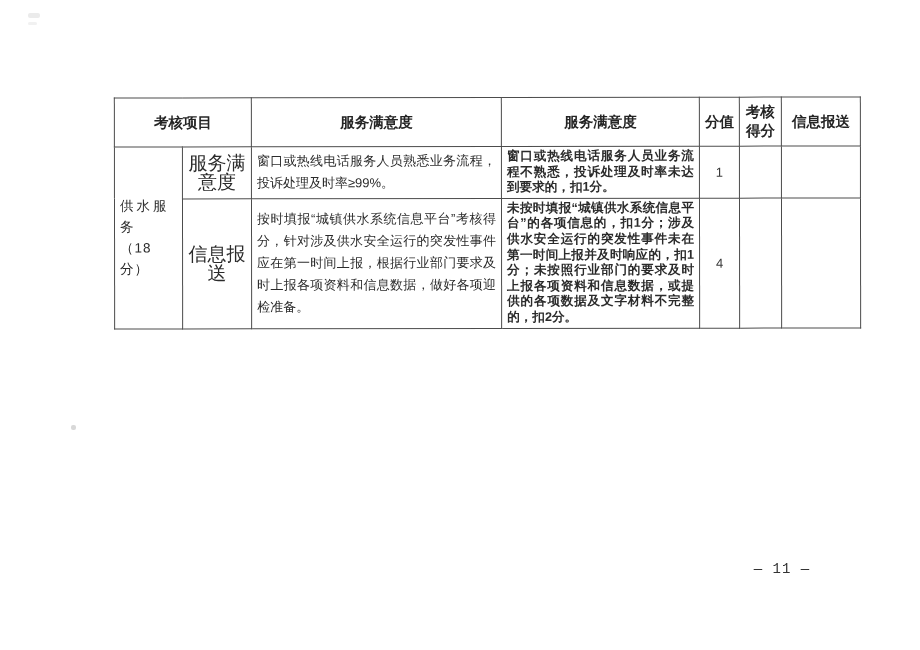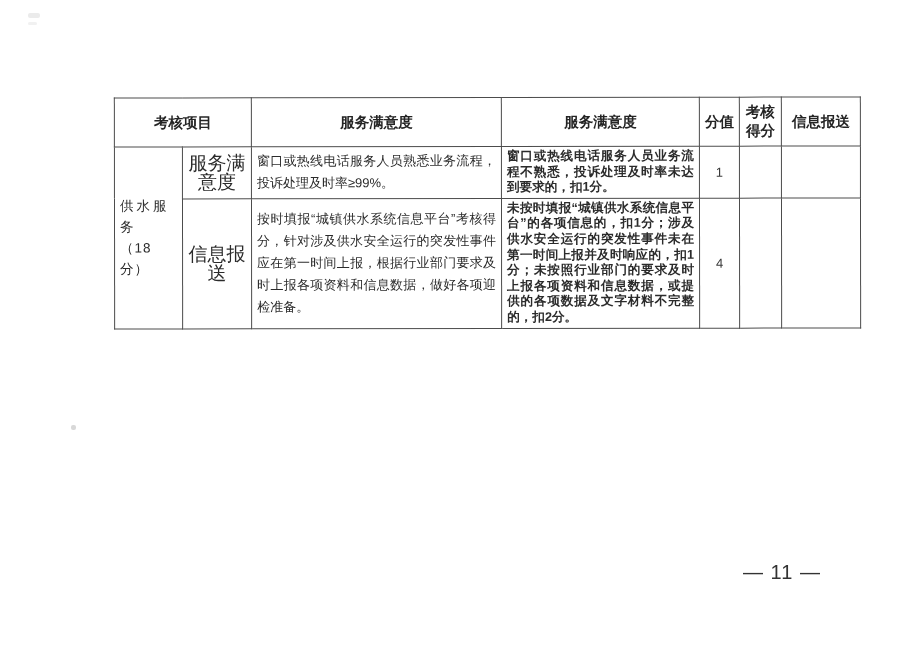--- a/index.html
+++ b/index.html
@@ -90,22 +90,22 @@
   tr.r-first  { height: 51px; }
   tr.r-second { height: 126px; }
 
   
   .page-number {
     position: absolute;
     left: 706px;
     top: 561px;
     width: 110px;
     text-align: center;
-    font-family: Liberation Sans, sans-serif;
-    font-size: 20px;
+    font-family: Liberation Mono, monospace;
+    font-size: 14px;
     color: #333333;
     letter-spacing: 1px;
   }
 </style>
 </head>
 <body>
 
 <div class="page">
 
   <div class="artifact a1"></div>

